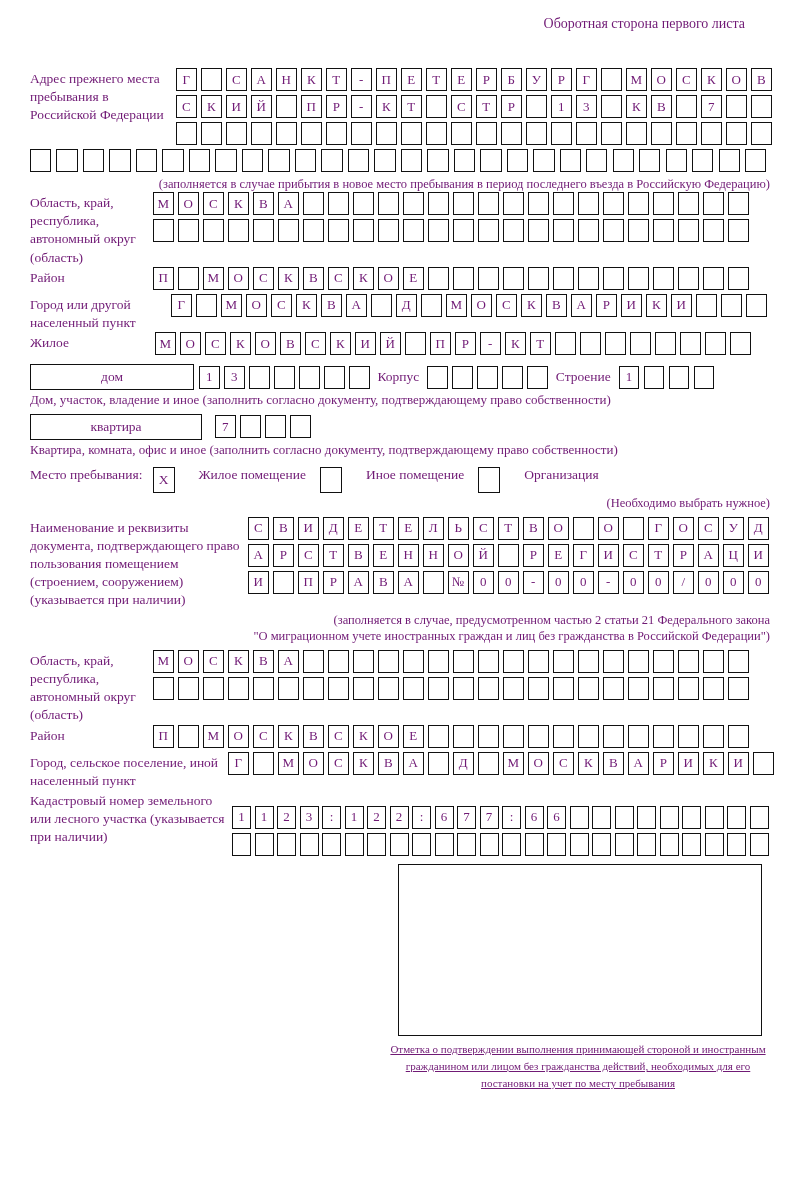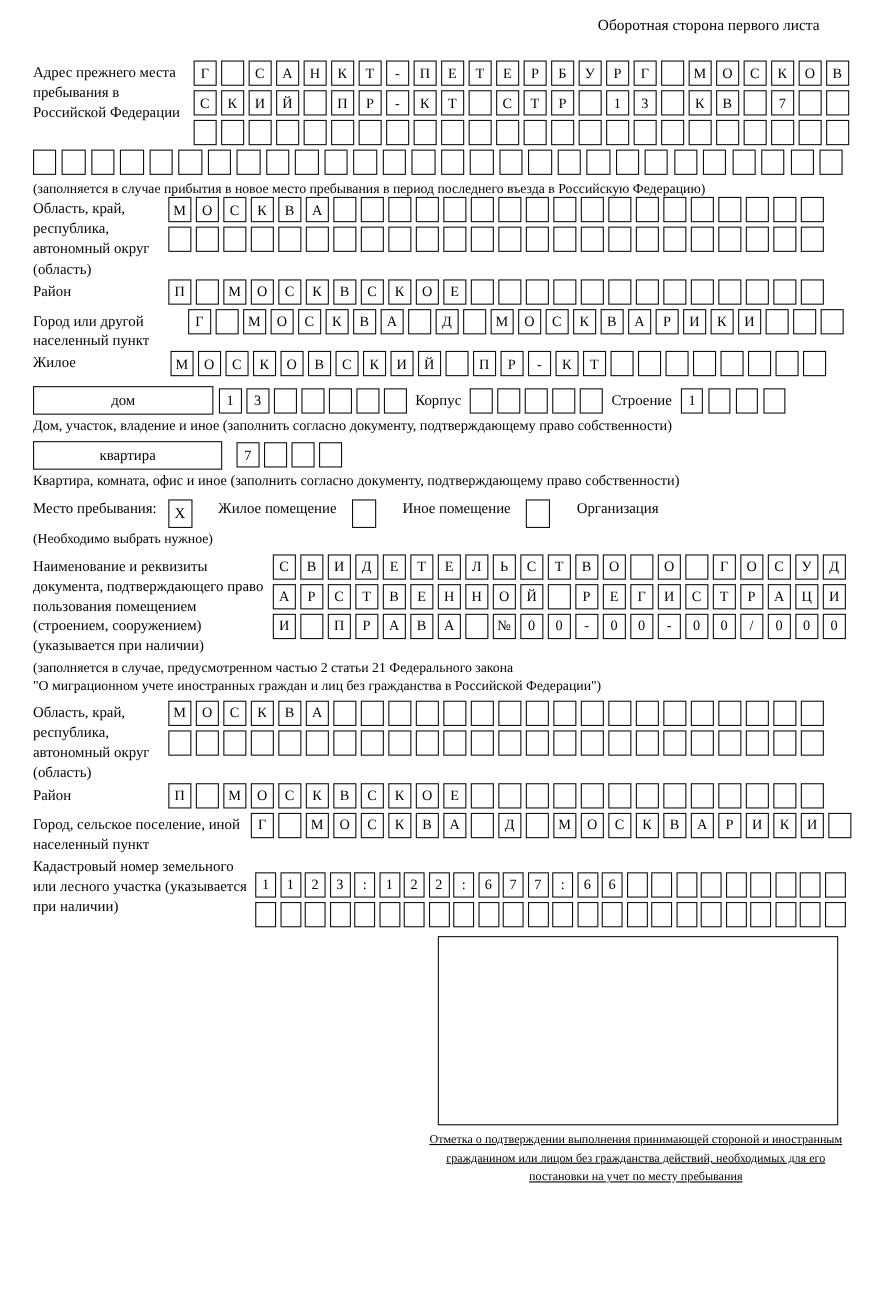--- a/index.html
+++ b/index.html
@@ -1,37 +1,37 @@
 <!DOCTYPE html>
 <html><head>
 <meta charset="utf-8">
 <style>
   html,body { margin:0; padding:0; background:#fff; }
   .page {
     width:800px; height:1180px; box-sizing:border-box;
-    padding:16px 30px 0 30px; background:#fff; color:#000000;
+    padding:16px 30px 0 30px; background:#fff; color:#701a75;
     font-family:"Liberation Serif","DejaVu Serif",serif;
     overflow:hidden; position:relative;
   }
   .page-header { text-align:right; font-size:14px; padding-right:25px; }
   .frow { display:flex; align-items:flex-start; }
   .flabel { font-size:13.5px; line-height:1.35; flex:none; padding-top:2px; }
   .gridcol { flex:none; }
   .cellrow { display:flex; gap:4.5px; margin-bottom:4px; }
   .cell {
     box-sizing:border-box; flex:none; width:20.5px; height:23px;
     border:1.5px solid #111; display:inline-flex; align-items:center;
     justify-content:center; font-size:13px; background:#fff;
   }
   .cellrow.full { gap:5.2px; }
   .cellrow.full .cell { width:21.3px; }
   .cellrow.tight { gap:3.5px; }
   .cellrow.tight .cell { width:19px; }
   .note { font-size:12.5px; line-height:1.28; margin-top:2px; }
-  .center { text-align:left; }
+  .center { text-align:right; }
   .h2 { text-align:center; font-weight:bold; font-size:15px; margin:6px 0 8px 0; }
   .h2b { text-align:center; font-weight:bold; font-size:14.5px; margin:8px 0 6px 0; }
   .inline-row { display:flex; align-items:center; margin-top:5px;font-family:Liberation Serif, serif; }
   .wide-box {
     box-sizing:border-box; height:26px; border:1.5px solid #111;
     display:inline-flex; align-items:center; justify-content:center;
     font-size:13.5px; flex:none;
   }
   .inline-row .cellrow { margin-bottom:0; }
   .inline-label { font-size:13.5px; margin:0 8px; flex:none; }
@@ -52,21 +52,21 @@
   }
   .small-note { font-size:12.5px; }
 </style>
 </head>
 <body>
 
 <div class="page">
 
   <div class="page-header">Оборотная сторона первого листа</div>
 
-  <div class="frow" style="margin-top:23px">
+  <div class="frow" style="margin-top:36px">
     <div class="flabel" style="width:146px">Адрес прежнего места пребывания в Российской Федерации</div>
     <div class="gridcol">
       <div class="cellrow">
           <span class="cell">Г</span>
           <span class="cell"></span>
           <span class="cell">С</span>
           <span class="cell">А</span>
           <span class="cell">Н</span>
           <span class="cell">К</span>
           <span class="cell">Т</span>

